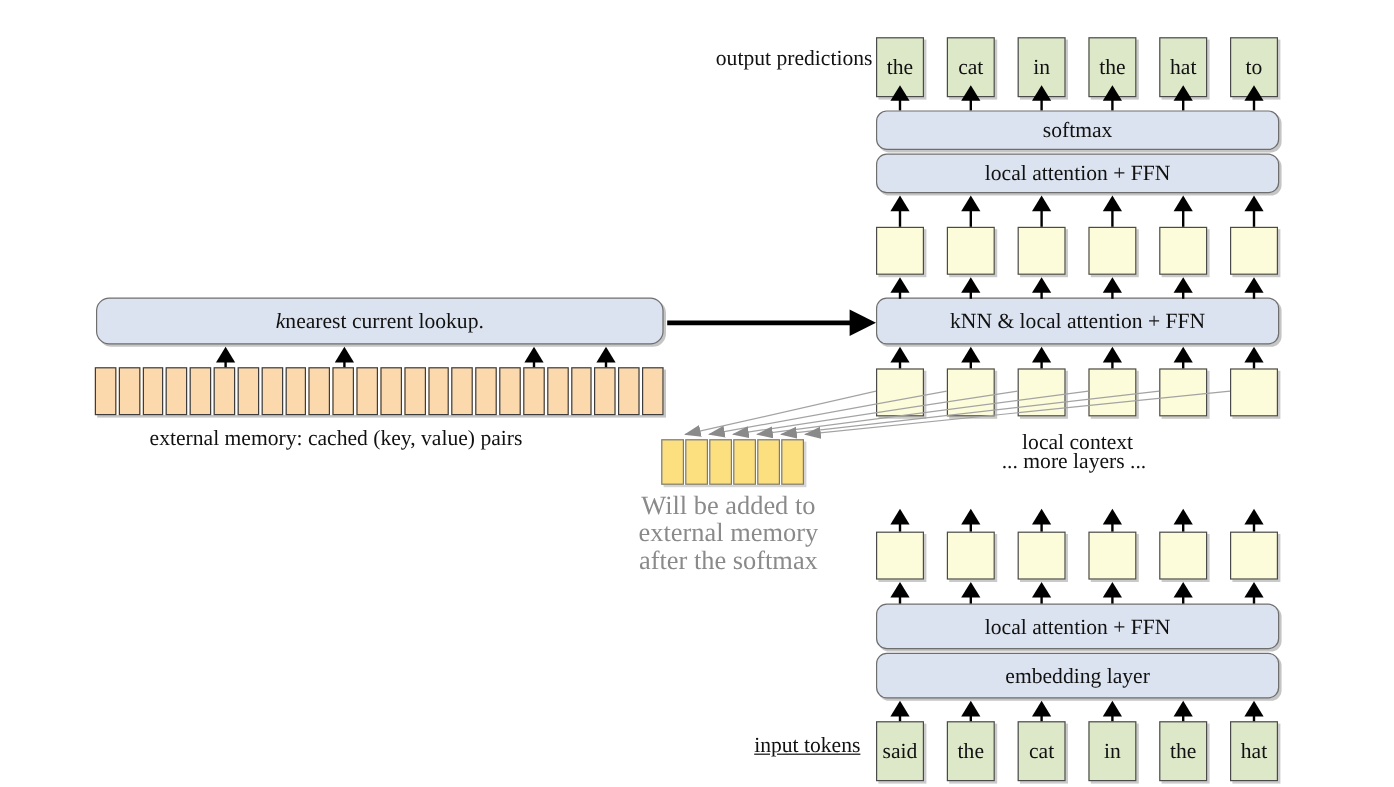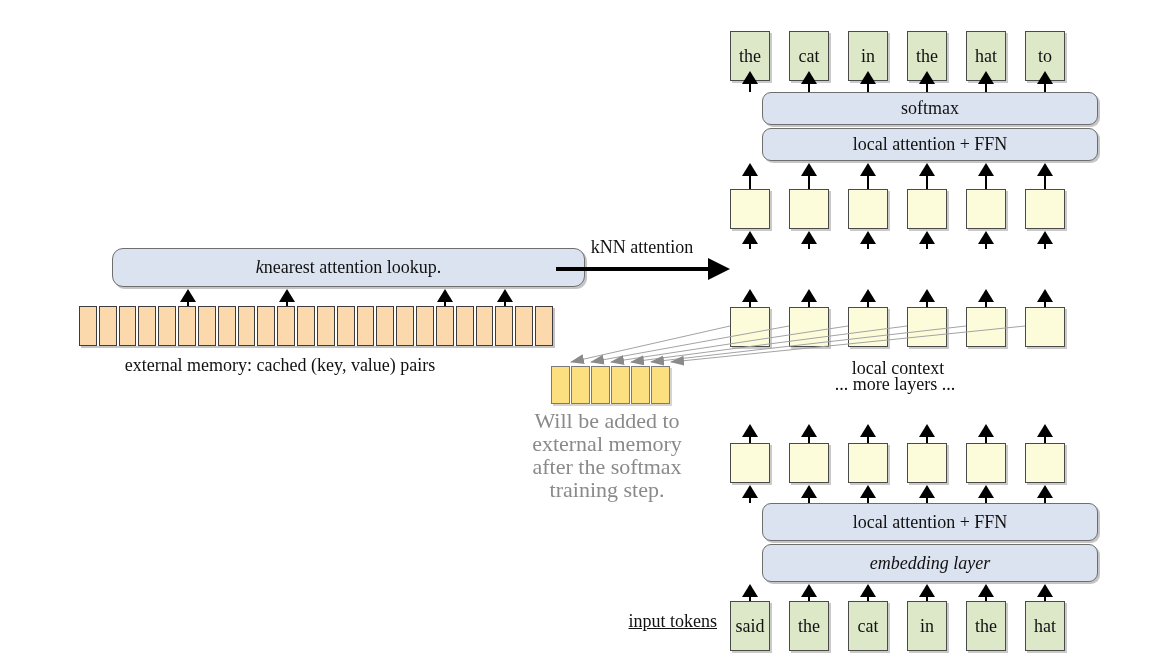--- a/index.html
+++ b/index.html
@@ -11,21 +11,20 @@
   .lbl{font-size:18px;line-height:20px;white-space:nowrap;}
   .lbl.right{text-align:right;}
   .lbl.center{text-align:center;}
   .bluebox{
     position:absolute;left:730px;width:336px;height:33px;
     background:var(--layer-blue,#dce3f0);
     border:1.4px solid #6e6e6e;border-radius:9px;
     display:flex;align-items:center;justify-content:center;
     font-size:18px;box-shadow:2px 2px 0 rgba(150,150,150,.55);
     box-sizing:border-box;
-    margin-left:32px;
   }
   .token{
     position:absolute;width:40px;height:50px;box-sizing:border-box;
     background:var(--token-green,#dde8c9);border:1.5px solid #4a4a4a;
     display:flex;align-items:center;justify-content:center;font-size:18px;
     box-shadow:2px 2px 0 rgba(150,150,150,.5);
   }
   .unit{
     position:absolute;width:40px;height:40px;box-sizing:border-box;
     background:var(--hidden-yellow,#fdfcda);border:1.5px solid #4a4a4a;
@@ -51,54 +50,56 @@
     position:absolute;left:526px;top:409px;width:162px;text-align:center;
     font-size:22px;line-height:23px;color:var(--note-gray,#8a8a8a);
   }
   svg.overlay{position:absolute;left:0;top:0;pointer-events:none;}
 </style>
 </head>
 <body>
 
 <div class="canvas">
 
+  <div class="abs lbl right" style="left:500px;top:38px;width:227px;">output predictions</div>
 
   <div class="abs lbl right" style="left:500px;top:611px;width:217px;text-decoration:underline;">input tokens</div>
 
-  <div class="abs lbl center" style="left:552px;top:237px;width:180px;">kNN attention</div>
 
   <div class="abs lbl center" style="left:798px;top:358px;width:200px;text-align:center;">local context</div>
 
   <div class="abs lbl center" style="left:795px;top:374px;width:200px;">... more layers ...</div>
 
   <div class="abs lbl center" style="left:80px;top:355px;width:400px;">external memory: cached (key, value) pairs</div>
 
   <div class="note">
     <div>Will be added to</div>
     <div>external memory</div>
     <div>after the softmax</div>
-    <div>training step.</div>
   </div>
 
   <div class="bluebox" style="top:92px;">
     <span>softmax</span>
   </div>
   <div class="bluebox" style="top:128px;">
     <span>local attention + FFN</span>
   </div>
+  <div class="bluebox" style="top:248px;height:39px;">
+    <span>kNN &amp; local attention + FFN</span>
+  </div>
   <div class="bluebox" style="top:503px;height:38px;">
     <span>local attention + FFN</span>
   </div>
-  <div class="bluebox" style="top:544px;height:38px;font-style:italic;">
+  <div class="bluebox" style="top:544px;height:38px;">
     <span>embedding layer</span>
   </div>
 
   <div class="bluebox" style="left:80px;top:248px;width:473px;height:39px;border-radius:11px;">
     <span style="font-style:italic;">k</span>
-      <span> nearest attention lookup.</span>
+      <span> nearest current lookup.</span>
   </div>
 
   <div class="memstrip" id="memstrip">
       <div class="memcell"></div>
       <div class="memcell"></div>
       <div class="memcell"></div>
       <div class="memcell"></div>
       <div class="memcell"></div>
       <div class="memcell"></div>
       <div class="memcell"></div>

